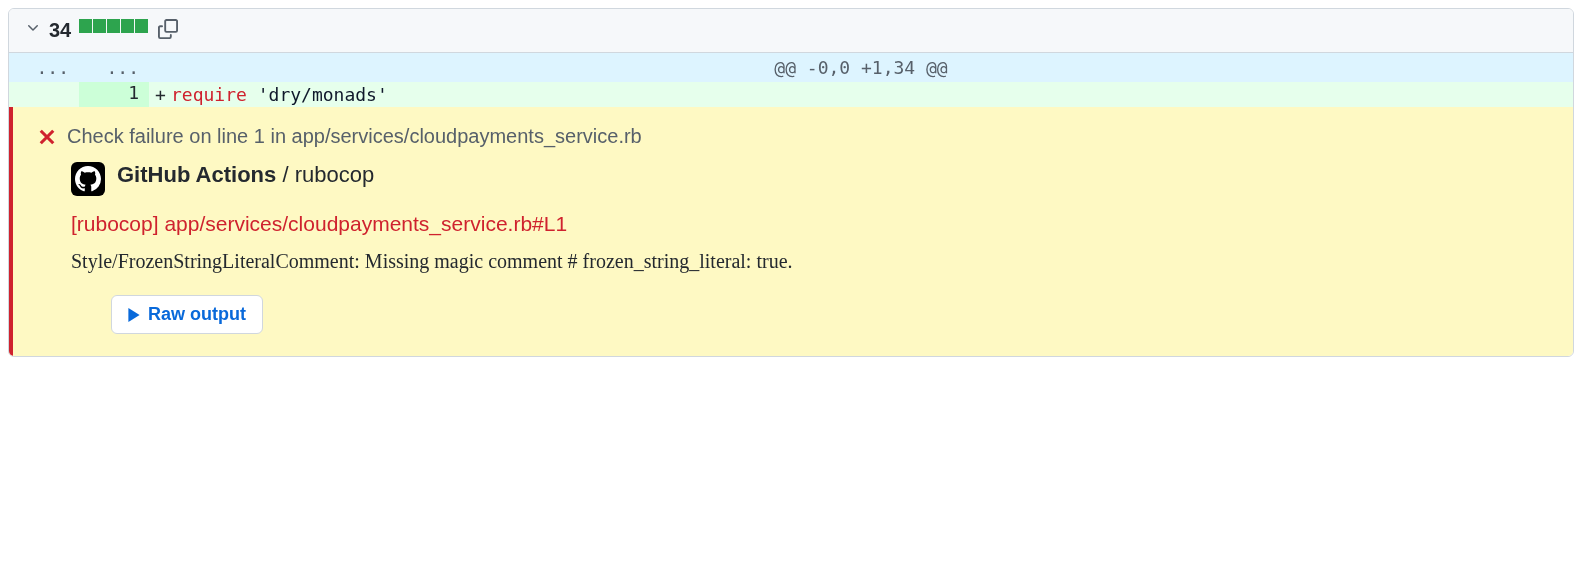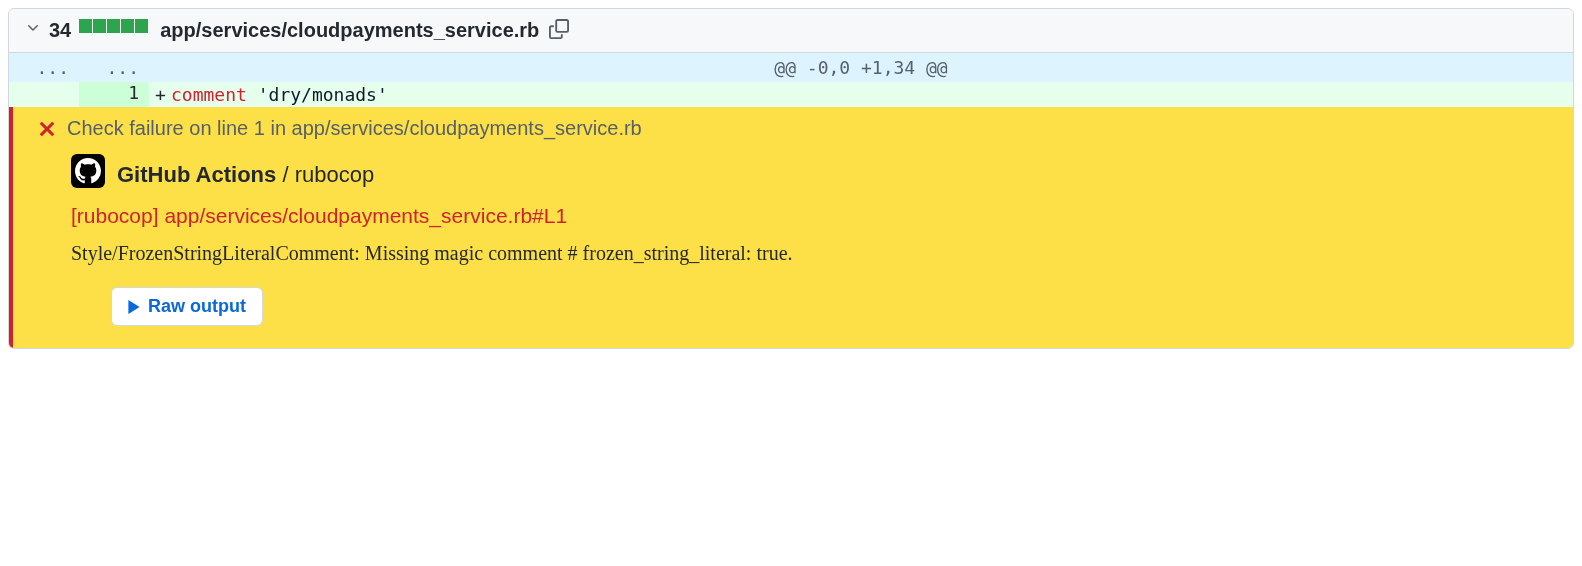--- a/index.html
+++ b/index.html
@@ -115,22 +115,22 @@
       color: #cf222e;
     }
     .str {
       color: #0f172a;
     }
     .annotation-row td {
       padding: 0;
     }
     .annotation {
       border-left: 4px solid #cf222e;
-      padding: 10px 24px 22px 24px;
-      background: #fde047;
+      padding: 18px 24px 22px 24px;
+      background: #fef9c3;
     }
     .annotation-header {
       display: flex;
       align-items: center;
       gap: 10px;
       margin-bottom: 14px;
     }
     .x-icon {
       width: 20px;
       height: 20px;
@@ -143,21 +143,21 @@
     .annotation-title {
       color: #57606a;
       font-size: 20px;
       font-family: -apple-system, BlinkMacSystemFont, "Segoe UI", Helvetica, Arial, sans-serif;
     }
     .annotation-body {
       padding-left: 34px;
     }
     .check-source {
       display: flex;
-      align-items: flex-end;
+      align-items: flex-start;
       gap: 12px;
       margin-bottom: 16px;
     }
     .gh-logo {
       width: 34px;
       height: 34px;
       background: #000;
       border-radius: 6px;
       display: flex;
       align-items: center;
@@ -223,40 +223,39 @@
         </svg>
     </span>
     <span class="change-count">34</span>
     <span class="diff-bar">
       <span class="diff-bar-segment"></span>
       <span class="diff-bar-segment"></span>
       <span class="diff-bar-segment"></span>
       <span class="diff-bar-segment"></span>
       <span class="diff-bar-segment"></span>
     </span>
-    <span class="file-path">app/services/cloudpayments_service.rb</span>
     <span class="copy-icon">
       <svg width="20" height="20" viewBox="0 0 16 16" fill="currentColor">
           <path d="M0 6.75C0 5.784.784 5 1.75 5h1.5a.75.75 0 010 1.5h-1.5a.25.25 0 00-.25.25v7.5c0 .138.112.25.25.25h7.5a.25.25 0 00.25-.25v-1.5a.75.75 0 011.5 0v1.5A1.75 1.75 0 019.25 16h-7.5A1.75 1.75 0 010 14.25v-7.5z"></path>
           <path d="M5 1.75C5 .784 5.784 0 6.75 0h7.5C15.216 0 16 .784 16 1.75v7.5A1.75 1.75 0 0114.25 11h-7.5A1.75 1.75 0 015 9.25v-7.5zm1.75-.25a.25.25 0 00-.25.25v7.5c0 .138.112.25.25.25h7.5a.25.25 0 00.25-.25v-7.5a.25.25 0 00-.25-.25h-7.5z"></path>
         </svg>
     </span>
   </div>
 
   <table class="diff-table">
     <tbody>
       <tr class="hunk-row">
         <td class="line-num expand">...</td>
         <td class="line-num expand">...</td>
         <td class="hunk-header">@@ -0,0 +1,34 @@</td>
       </tr>
       <tr class="addition-row">
         <td class="line-num old"></td>
         <td class="line-num new">1</td>
-        <td class="code-cell"><span class="plus">+</span><span><span class="kw-require">comment</span> <span class="str">'dry/monads'</span></span></td>
+        <td class="code-cell"><span class="plus">+</span><span><span class="kw-require">require</span> <span class="str">'dry/monads'</span></span></td>
       </tr>
       <tr class="annotation-row">
         <td colspan="3">
           <div class="annotation">
             <div class="annotation-header">
               <span class="x-icon">
                 <svg viewBox="0 0 16 16" width="20" height="20">
                     <path d="M3 3 L13 13 M13 3 L3 13"></path>
                   </svg>
               </span>

